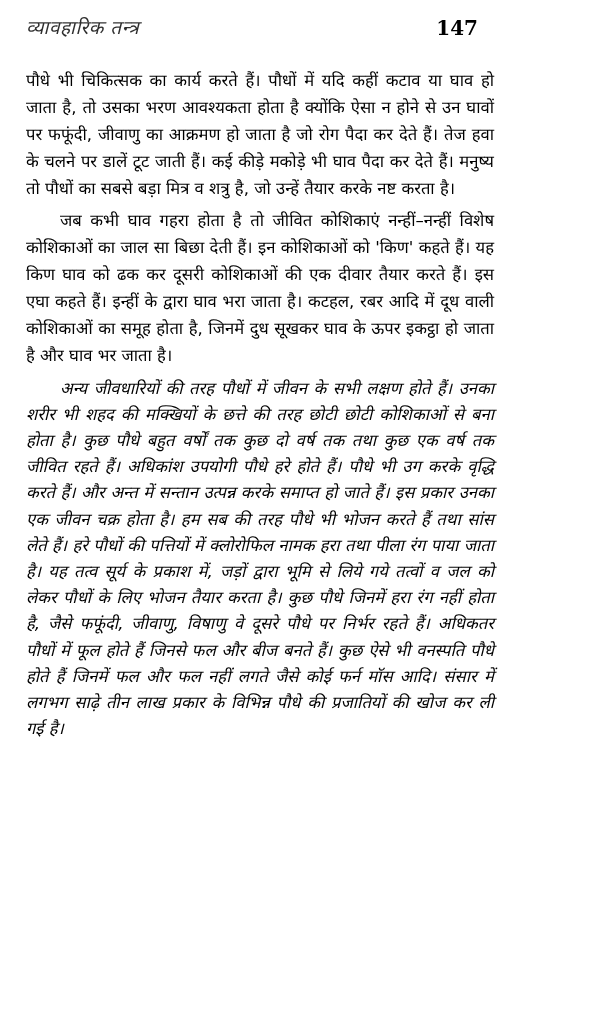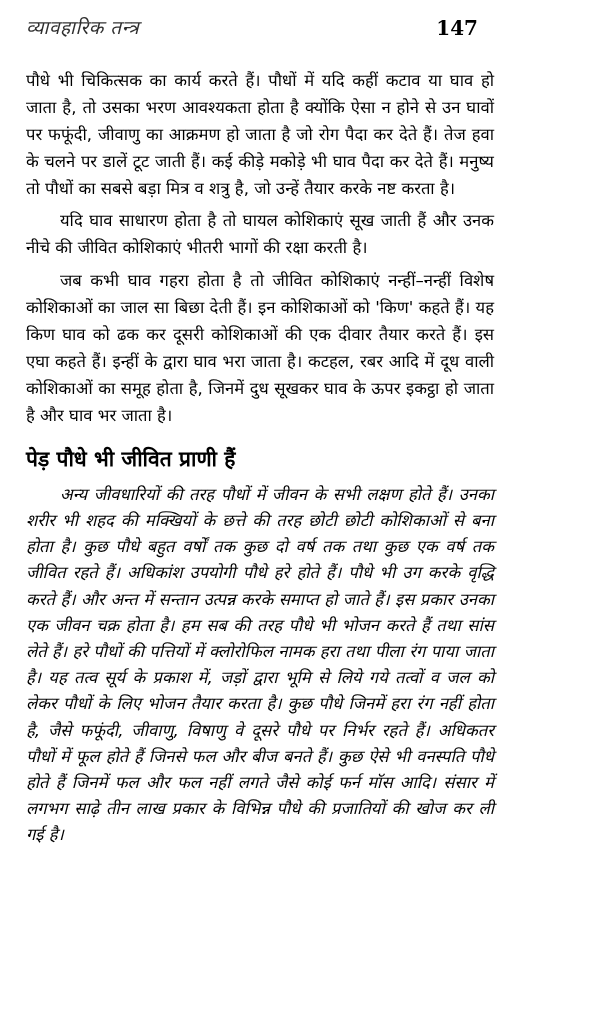--- a/index.html
+++ b/index.html
@@ -83,24 +83,22 @@
   <div class="header">
     <div class="header-title">व्यावहारिक तन्त्र</div>
     <div class="header-page-number">147</div>
   </div>
 
   <div class="body-text">
 
     <p class="para block-first">पौधे भी चिकित्सक का कार्य करते हैं। पौधों में यदि कहीं कटाव या घाव हो जाता है, तो उसका भरण आवश्यकता होता है क्योंकि ऐसा न होने से उन घावों पर फफूंदी, जीवाणु का आक्रमण हो जाता है जो रोग पैदा कर देते हैं। तेज हवा के चलने पर डालें टूट जाती हैं। कई कीड़े मकोड़े भी घाव पैदा कर देते हैं। मनुष्य तो पौधों का सबसे बड़ा मित्र व शत्रु है, जो उन्हें तैयार करके नष्ट करता है।</p>
 
 
-    <p class="para indent">यदि घाव साधारण होता है तो घायल कोशिकाएं सूख जाती हैं और उनक नीचे की जीवित कोशिकाएं भीतरी भागों की रक्षा करती है।</p>
 
 
     <p class="para indent">जब कभी घाव गहरा होता है तो जीवित कोशिकाएं नन्हीं–नन्हीं विशेष कोशिकाओं का जाल सा बिछा देती हैं। इन कोशिकाओं को 'किण' कहते हैं। यह किण घाव को ढक कर दूसरी कोशिकाओं की एक दीवार तैयार करते हैं। इस एघा कहते हैं। इन्हीं के द्वारा घाव भरा जाता है। कटहल, रबर आदि में दूध वाली कोशिकाओं का समूह होता है, जिनमें दुध सूखकर घाव के ऊपर इकट्ठा हो जाता है और घाव भर जाता है।</p>
 
-    <h2 class="section-heading">पेड़ पौधे भी जीवित प्राणी हैं</h2>
 
     <p class="para indent tight">अन्य जीवधारियों की तरह पौधों में जीवन के सभी लक्षण होते हैं। उनका शरीर भी शहद की मक्खियों के छत्ते की तरह छोटी छोटी कोशिकाओं से बना होता है। कुछ पौधे बहुत वर्षों तक कुछ दो वर्ष तक तथा कुछ एक वर्ष तक जीवित रहते हैं। अधिकांश उपयोगी पौधे हरे होते हैं। पौधे भी उग करके वृद्धि करते हैं। और अन्त में सन्तान उत्पन्न करके समाप्त हो जाते हैं। इस प्रकार उनका एक जीवन चक्र होता है। हम सब की तरह पौधे भी भोजन करते हैं तथा सांस लेते हैं। हरे पौधों की पत्तियों में क्लोरोफिल नामक हरा तथा पीला रंग पाया जाता है। यह तत्व सूर्य के प्रकाश में, जड़ों द्वारा भूमि से लिये गये तत्वों व जल को लेकर पौधों के लिए भोजन तैयार करता है। कुछ पौधे जिनमें हरा रंग नहीं होता है, जैसे फफूंदी, जीवाणु, विषाणु वे दूसरे पौधे पर निर्भर रहते हैं। अधिकतर पौधों में फूल होते हैं जिनसे फल और बीज बनते हैं। कुछ ऐसे भी वनस्पति पौधे होते हैं जिनमें फल और फल नहीं लगते जैसे कोई फर्न मॉस आदि। संसार में लगभग साढ़े तीन लाख प्रकार के विभिन्न पौधे की प्रजातियों की खोज कर ली गई है।</p>
 
   </div>
 
 </div>
 
 </body></html>

